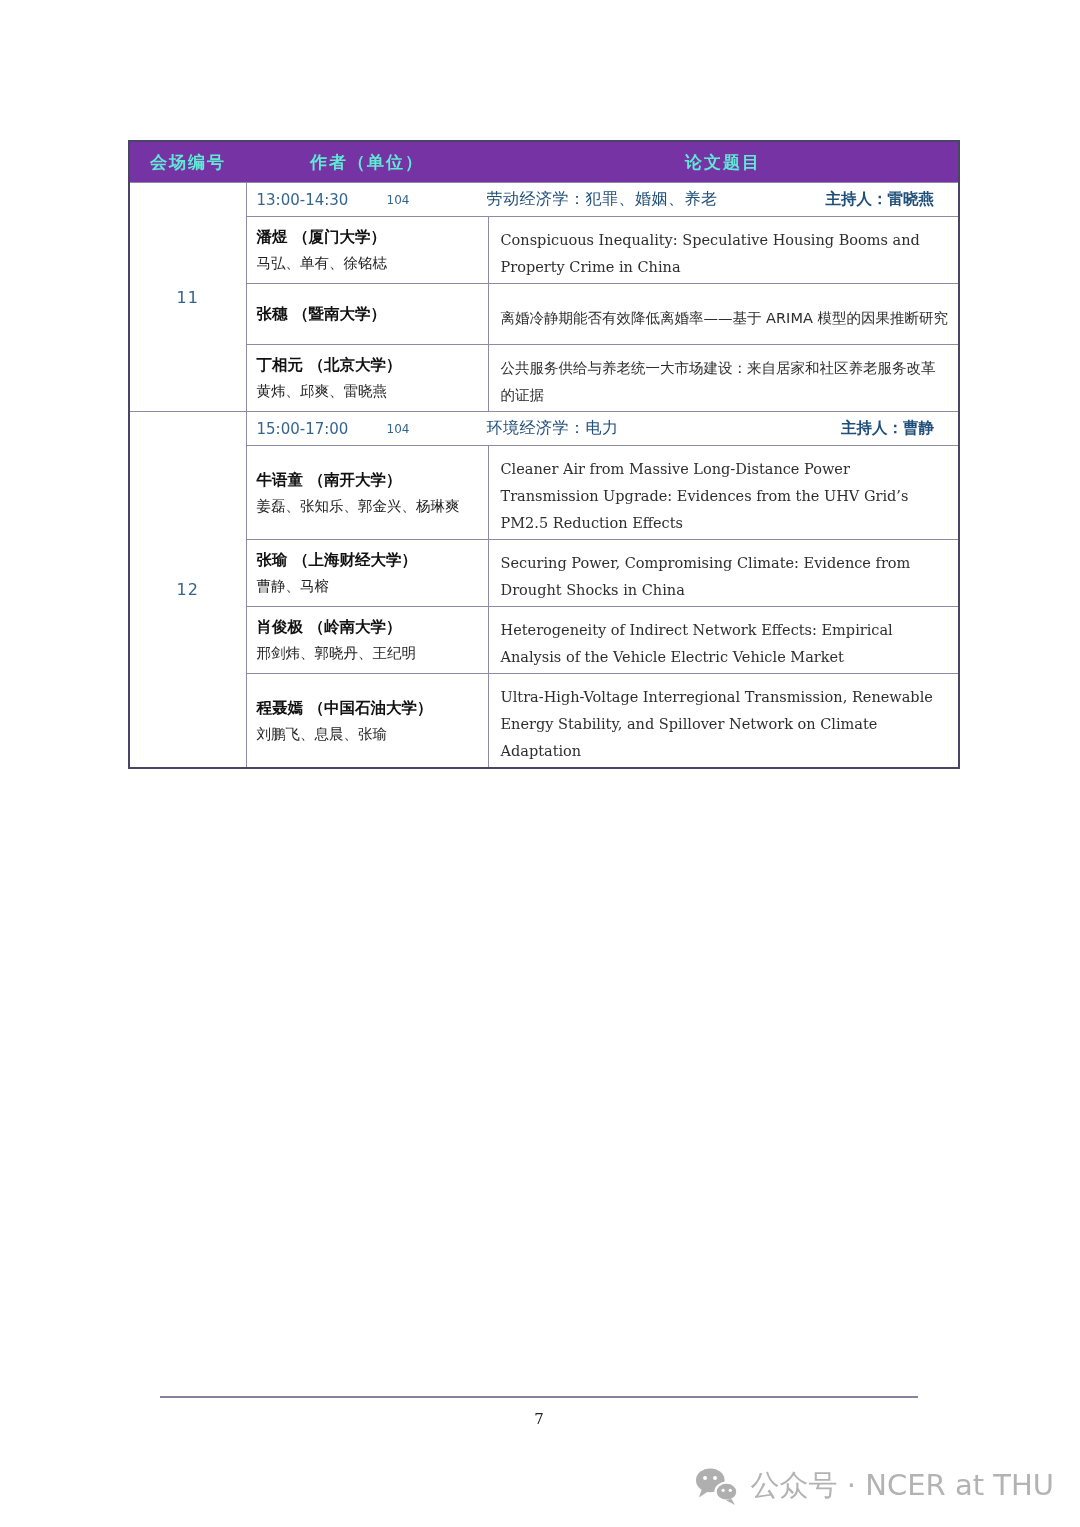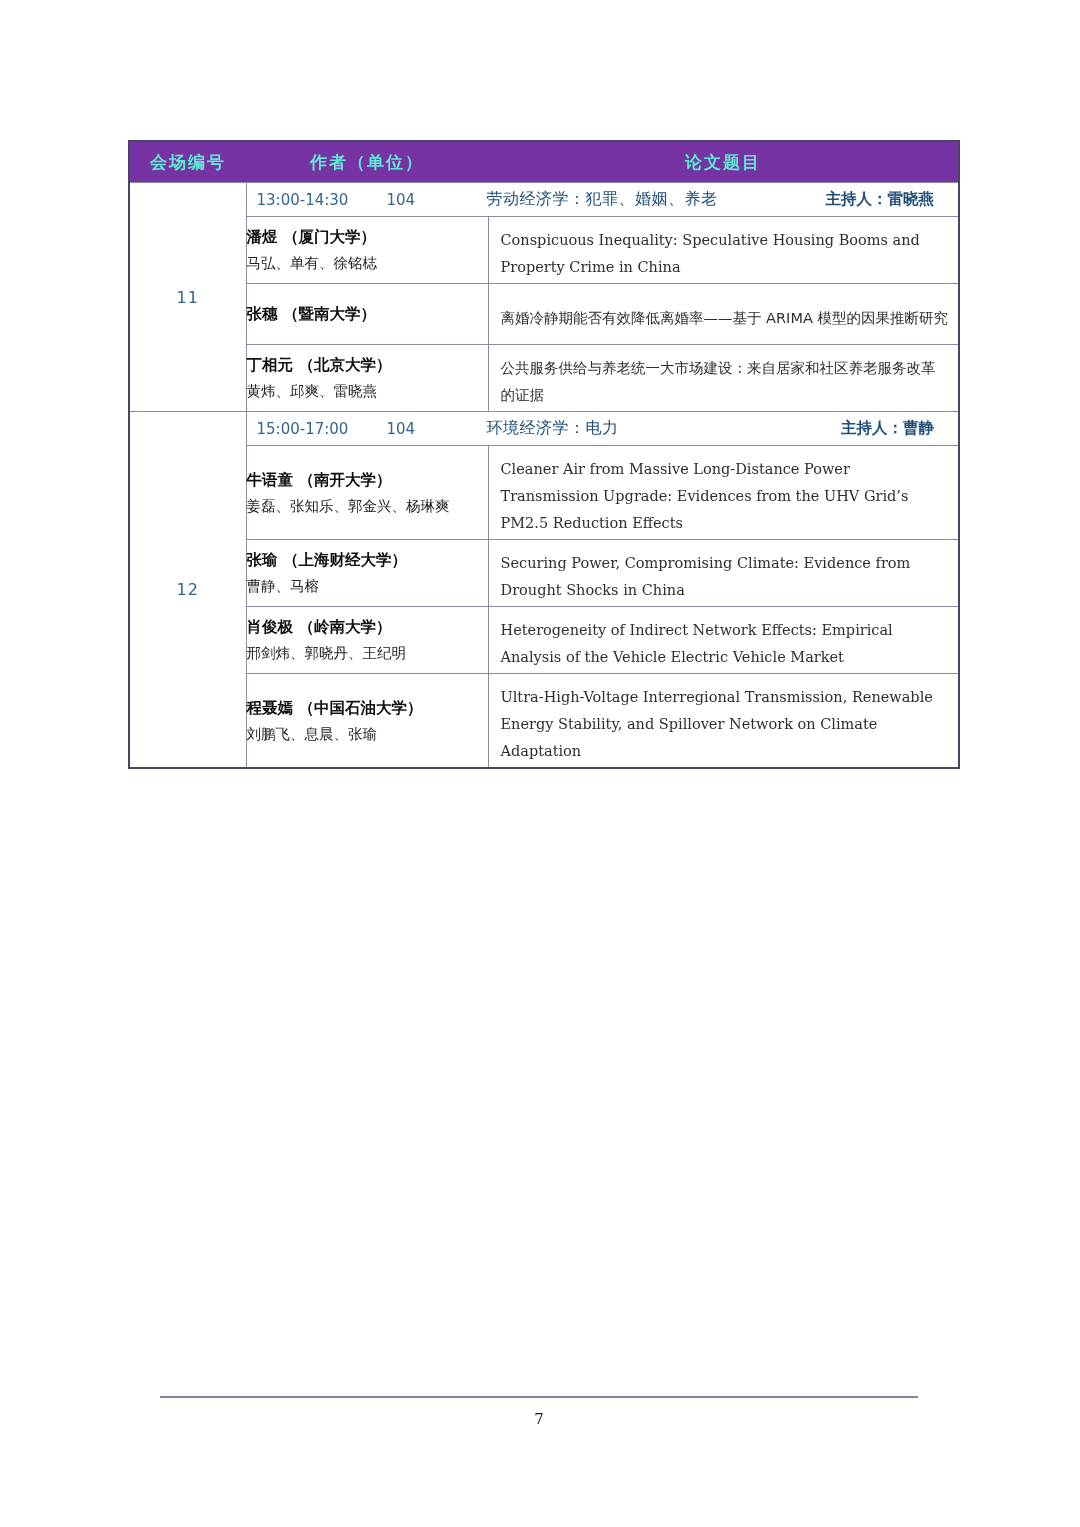--- a/index.html
+++ b/index.html
@@ -39,27 +39,27 @@
   td.num-cell {
     text-align:center;
     color:var(--accent_blue);
     font-size:16px;
     letter-spacing:1px;
   }
 
   td.session-header-cell { height:33px; padding:0 24px 0 10px; }
   .session-inner { display:flex; align-items:center; }
   .session-time  { width:130px; color:var(--accent_blue); font-size:15px; }
-  .session-room  { width:100px; color:var(--accent_blue); font-size:15px; }
+  .session-room  { width:100px; color:var(--accent_blue); font-size:12px; }
   .session-topic { color:var(--topic_blue); font-weight:normal; font-size:16px; letter-spacing:0.5px; }
   .session-chair { margin-left:auto; color:var(--topic_blue); font-weight:bold; font-size:15.5px; }
 
   td.author-cell {
     height:56px;
-    padding:2px 6px 2px 0;
+    padding:2px 6px 2px 10px;
     font-size:15px;
     color:#1c1c1c;
     line-height:26px;
   }
   .presenter { font-weight:bold; font-size:15.5px; color:#111; }
   .coauthors { font-size:14.5px; color:#222; }
 
   td.title-cell {
     padding:10px 10px 2px 12px;
     font-size:14.5px;
@@ -182,14 +182,29 @@
             <div class="coauthors">刘鹏飞、息晨、张瑜</div>
           </td>
           <td class="title-cell">Ultra-High-Voltage Interregional Transmission, Renewable Energy Stability, and Spillover Network on Climate Adaptation</td>
         </tr>
       </tbody>
   </table>
 
   <div class="footer-line"></div>
   <div class="page-number">7</div>
 
+  <div class="watermark">
+    <span class="wechat-icon">
+      <svg width="46" height="40" viewBox="0 0 48 42" xmlns="http://www.w3.org/2000/svg">
+        <ellipse cx="18" cy="15" rx="15" ry="12.5" fill="#AFAFAF"></ellipse>
+        <polygon points="9,25 6,33 16,26.5" fill="#AFAFAF"></polygon>
+        <circle cx="12.5" cy="12.5" r="2.1" fill="#ffffff"></circle>
+        <circle cx="23" cy="12.5" r="2.1" fill="#ffffff"></circle>
+        <ellipse cx="35" cy="27" rx="11.5" ry="9.5" fill="#AFAFAF" stroke="#ffffff" stroke-width="2.5"></ellipse>
+        <polygon points="40,34.5 44,41 34.5,36" fill="#AFAFAF"></polygon>
+        <circle cx="31.5" cy="25.5" r="1.7" fill="#ffffff"></circle>
+        <circle cx="39" cy="25.5" r="1.7" fill="#ffffff"></circle>
+      </svg>
+    </span>
+    <span>公众号 · NCER at THU</span>
+  </div>
 
 </div>
 
 </body></html>

